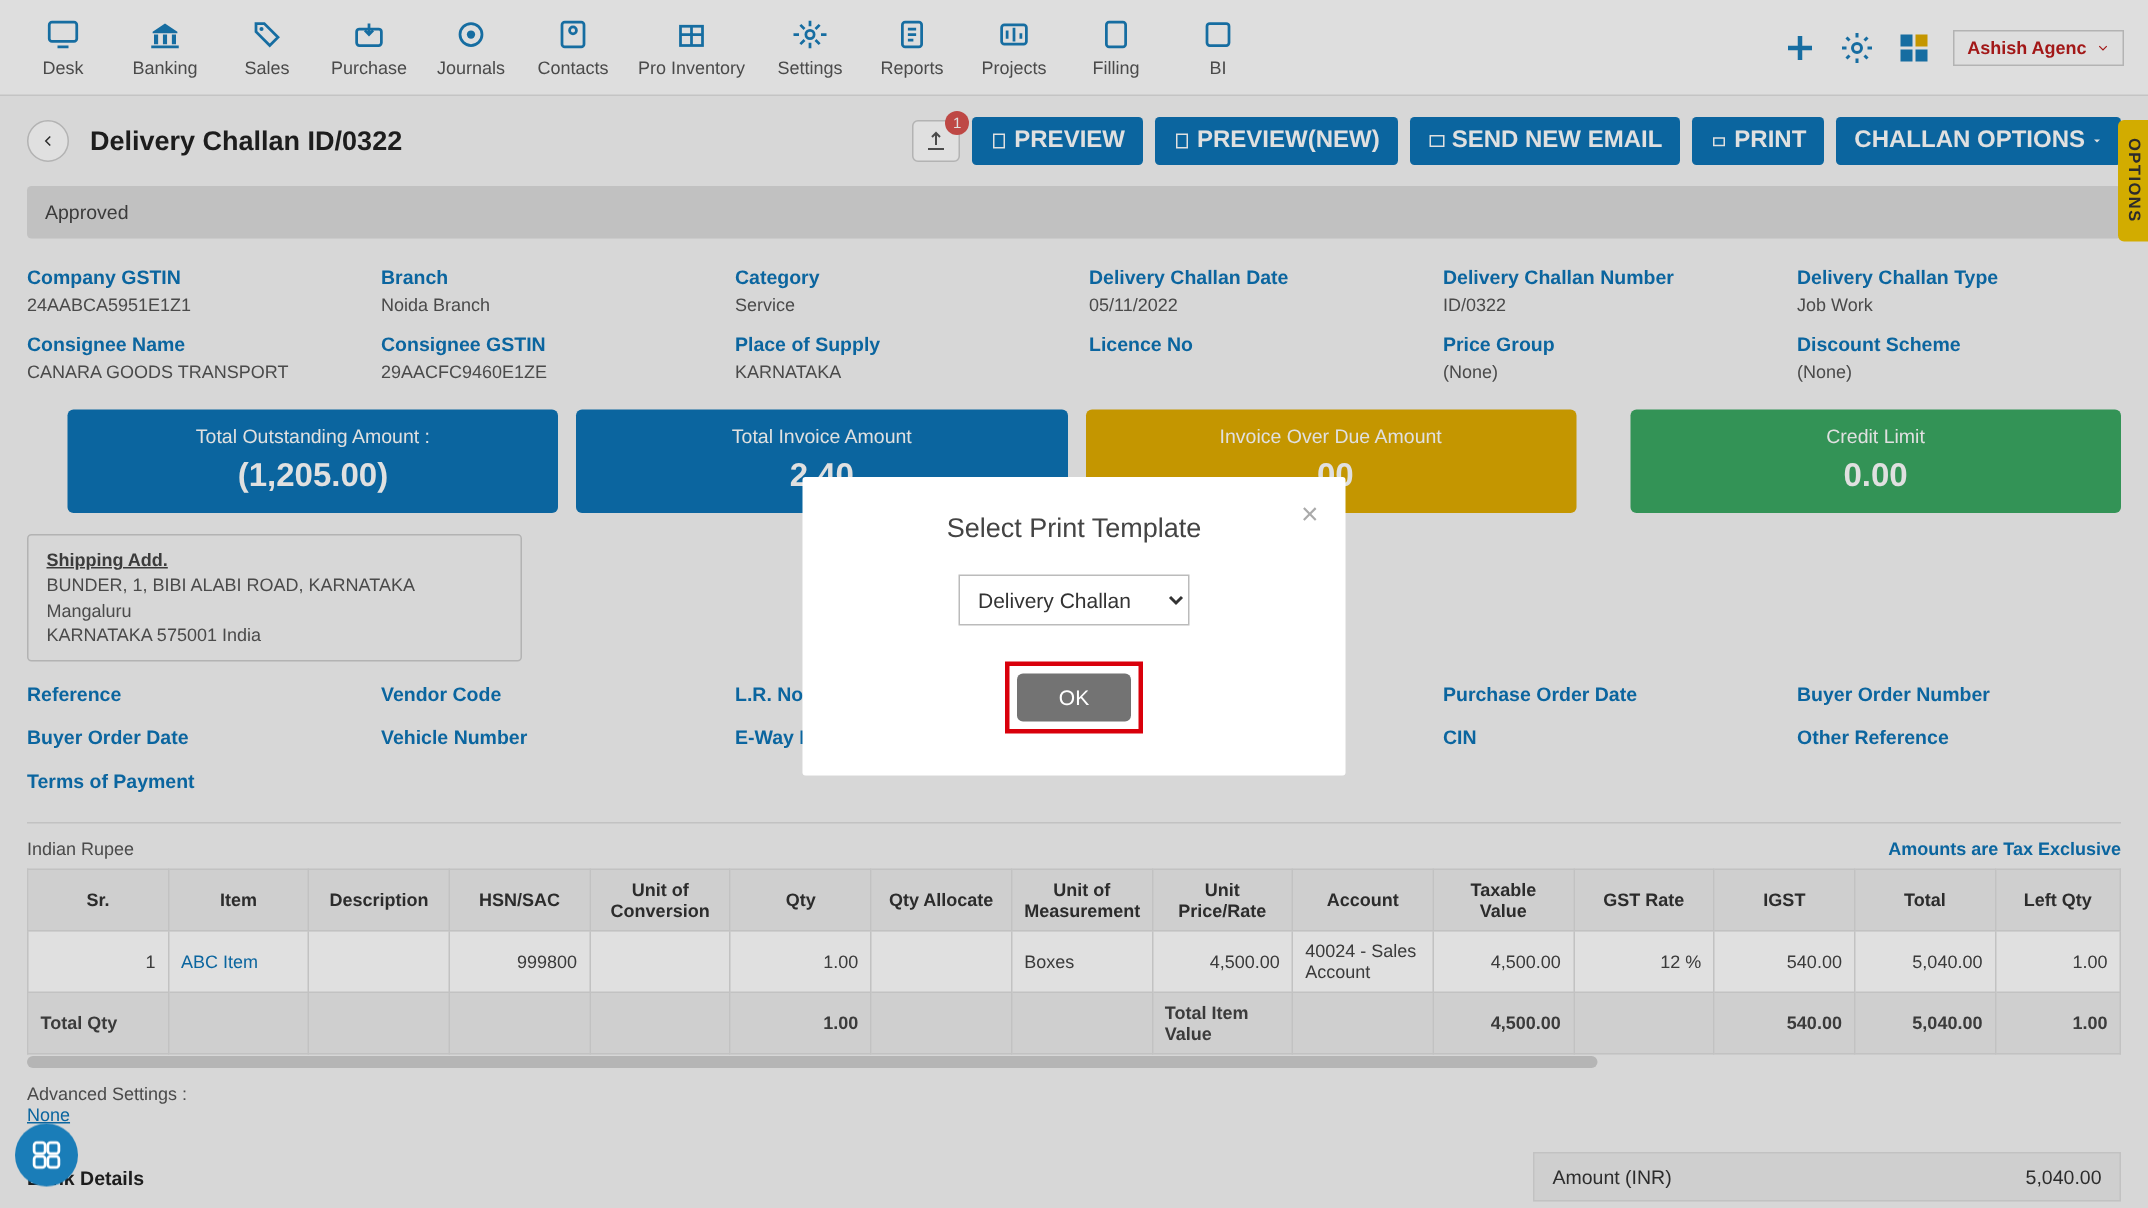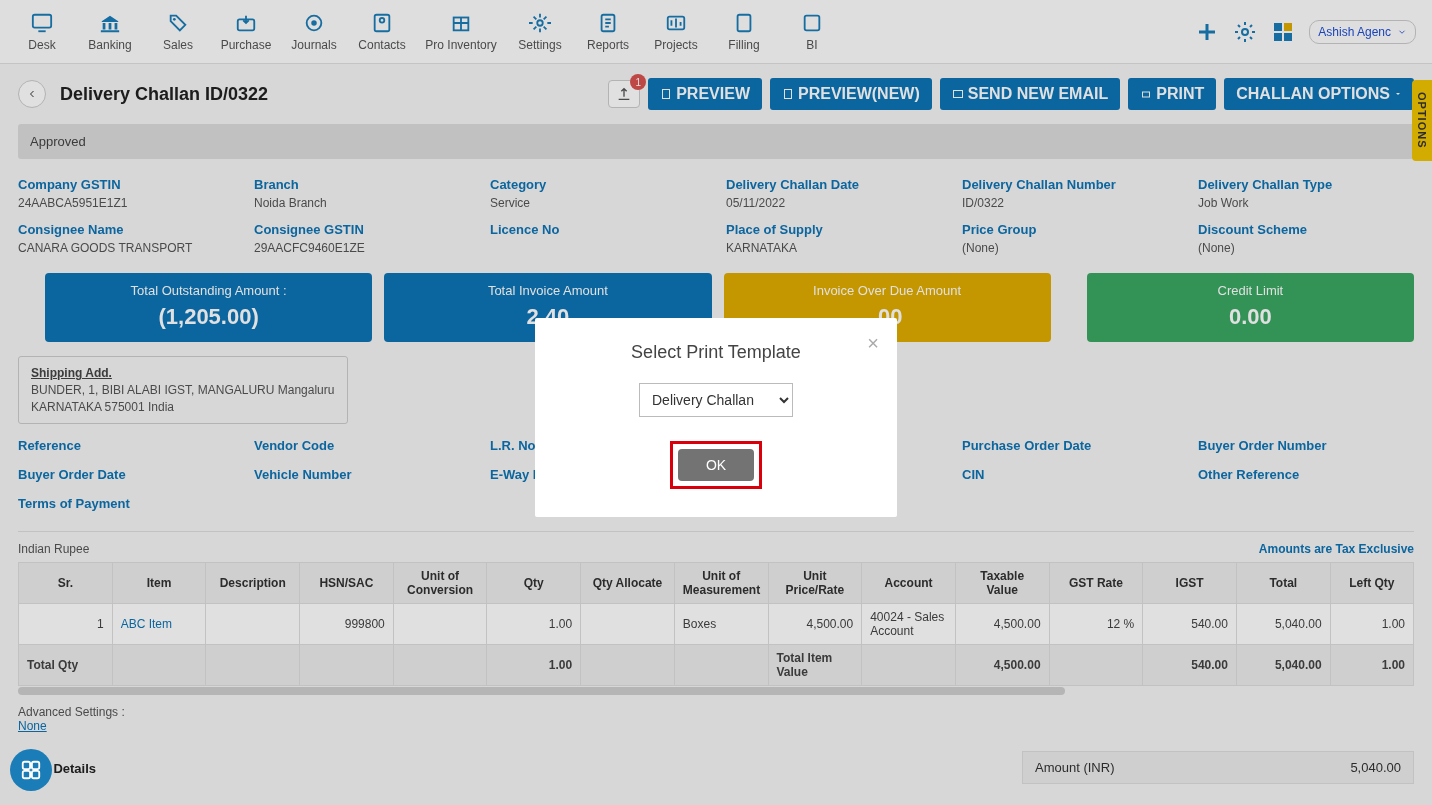--- a/index.html
+++ b/index.html
@@ -34,28 +34,29 @@
     cursor: pointer;
   }
   .nav-item.wide { width: 90px; }
   .nav-icon { width: 28px; height: 22px; color: #1a7db8; }
   .nav-label { font-size: 12px; color: #555; }
   .topnav .spacer { flex: 1; }
   .topnav .right-tools { display: flex; align-items: center; gap: 14px; padding-right: 8px; }
   .right-tools .icon-btn { width: 24px; height: 24px; color: #1a7db8; cursor: pointer; }
   .user-pill {
     border: 1px solid #ccc;
-    border-radius: 10px;
+    border-radius: 0;
     padding: 4px 8px;
     font-size: 12px;
-    color: #1d4ed8;
+    color: #b91c1c;
     display: flex;
     align-items: center;
     gap: 6px;
     cursor: pointer;
+    font-weight: bold;
   }
   
   .page-header {
     display: flex;
     align-items: center;
     padding: 14px 18px;
   }
   .back-btn {
     width: 28px; height: 28px;
     border: 1px solid #ccc;
@@ -446,26 +447,26 @@
       </div>
     <div>
         <div class="info-label">Consignee Name</div>
         <div class="info-value">CANARA GOODS TRANSPORT</div>
       </div>
     <div>
         <div class="info-label">Consignee GSTIN</div>
         <div class="info-value">29AACFC9460E1ZE</div>
       </div>
     <div>
+        <div class="info-label">Place of Supply</div>
+        <div class="info-value">KARNATAKA</div>
+      </div>
+    <div>
         <div class="info-label">Licence No</div>
         <div class="info-value"></div>
-      </div>
-    <div>
-        <div class="info-label">Place of Supply</div>
-        <div class="info-value">KARNATAKA</div>
       </div>
     <div>
         <div class="info-label">Price Group</div>
         <div class="info-value">(None)</div>
       </div>
     <div>
         <div class="info-label">Discount Scheme</div>
         <div class="info-value">(None)</div>
       </div>
   </div>
@@ -484,21 +485,21 @@
       <div class="summary-value">.00</div>
     </div>
     <div class="summary-card green">
       <div class="summary-title">Credit Limit</div>
       <div class="summary-value">0.00</div>
     </div>
   </div>
 
   <div class="ship-box">
     <div class="ship-title">Shipping Add.</div>
-    <div>BUNDER, 1, BIBI ALABI IGST, MANGALURU Mangaluru</div>
+    <div>BUNDER, 1, BIBI ALABI ROAD, KARNATAKA Mangaluru</div>
     <div>KARNATAKA 575001 India</div>
   </div>
 
   <div class="extra-grid">
     <div class="extra-label">Reference</div>
     <div class="extra-label">Vendor Code</div>
     <div class="extra-label">L.R. No.</div>
     <div></div>
     <div class="extra-label">Purchase Order Date</div>
     <div class="extra-label">Buyer Order Number</div>

